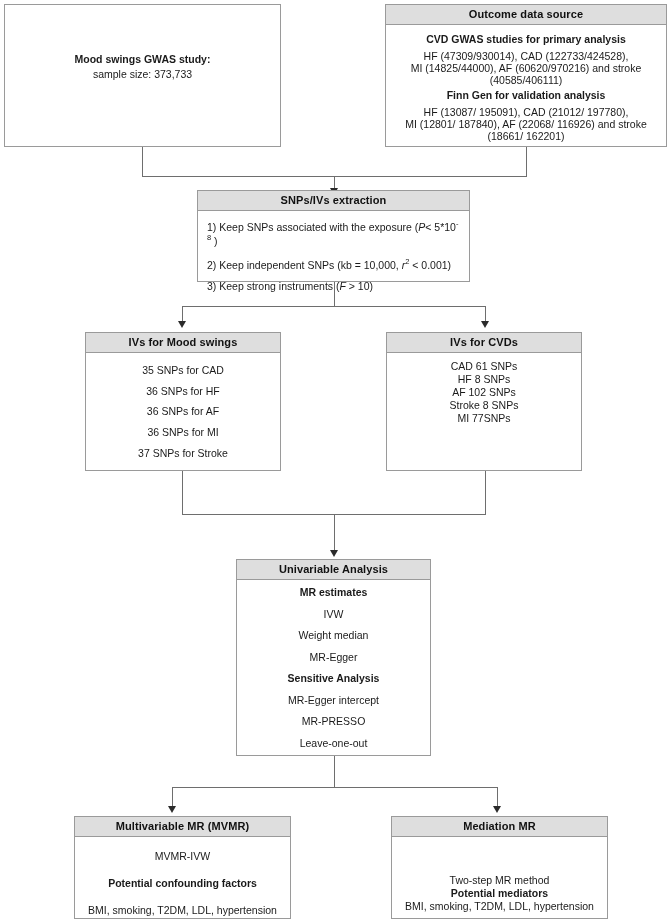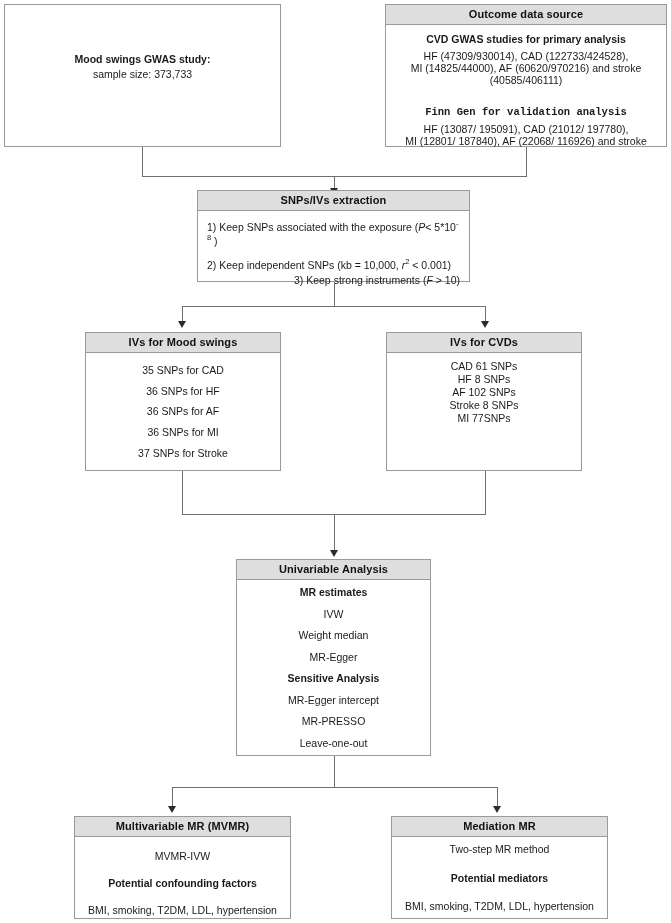--- a/index.html
+++ b/index.html
@@ -88,42 +88,43 @@
     </div>
   </div>
 
   <div class="box" style="left:385px; top:4px; width:282px; height:143px;">
     <div class="box-header">Outcome data source</div>
     <div class="box-body" style="height:122px; padding-top:8px;">
       <div class="ctr bold line">CVD GWAS studies for primary analysis</div>
       <div class="ctr line" style="margin-top:5px;">HF (47309/930014), CAD (122733/424528),</div>
       <div class="ctr line">MI (14825/44000), AF (60620/970216) and stroke</div>
       <div class="ctr line">(40585/406111)</div>
-      <div class="ctr bold line" style="margin-top:20px;font-family:Liberation Mono, monospace;">Finn Gen for validation analysis</div>
+      <div class="ctr bold line" style="margin-top:3px;">Finn Gen for validation analysis</div>
       <div class="ctr line" style="margin-top:5px;">HF (13087/ 195091), CAD (21012/ 197780),</div>
       <div class="ctr line">MI (12801/ 187840), AF (22068/ 116926) and stroke</div>
+      <div class="ctr line">(18661/ 162201)</div>
     </div>
   </div>
 
   <div class="vline" style="left:142px; top:147px; height:29px;"></div>
   <div class="vline" style="left:526px; top:147px; height:29px;"></div>
   <div class="hline" style="left:142px; top:176px; width:385px;"></div>
   <div class="vline" style="left:334px; top:176px; height:14px;"></div>
   <div class="arrow-down" style="left:330px; top:188px;"></div>
 
   <div class="box" style="left:197px; top:190px; width:273px; height:92px;">
     <div class="box-header">SNPs/IVs extraction</div>
     <div class="box-body" style="height:71px; padding:8px 9px;">
       <div class="line">
         <span>1) Keep SNPs associated with the exposure (</span><span class="ital">P</span><span>&lt;  5*10</span><span class="sup">-8</span><span> )</span>
       </div>
       <div class="line" style="margin-top:11px;">
         <span>2) Keep independent SNPs (kb = 10,000, </span><span class="ital">r</span><span class="sup">2</span><span> &lt; 0.001)</span>
       </div>
-      <div class="line" style="margin-top:3px;text-align:right;">
+      <div class="line" style="margin-top:9px;">
         <span>3) Keep strong instruments (</span><span class="ital">F</span><span> &gt; 10)</span>
       </div>
     </div>
   </div>
 
   <div class="vline" style="left:334px; top:282px; height:24px;"></div>
   <div class="hline" style="left:182px; top:306px; width:304px;"></div>
   <div class="vline" style="left:182px; top:306px; height:17px;"></div>
   <div class="arrow-down" style="left:178px; top:321px;"></div>
   <div class="vline" style="left:485px; top:306px; height:17px;"></div>
@@ -182,20 +183,20 @@
     <div class="box-header">Multivariable MR   (MVMR)</div>
     <div class="box-body" style="height:93px; display:flex; flex-direction:column; justify-content:space-around; padding:6px;">
       <div class="row-item">MVMR-IVW</div>
       <div class="row-item bold">Potential confounding factors</div>
       <div class="row-item">BMI, smoking, T2DM, LDL, hypertension</div>
     </div>
   </div>
 
   <div class="box" style="left:391px; top:816px; width:217px; height:103px;">
     <div class="box-header">Mediation MR</div>
-    <div class="box-body" style="height:82px; display:flex; flex-direction:column; justify-content:space-between; padding:6px;">
+    <div class="box-body" style="height:82px; display:flex; flex-direction:column; justify-content:flex-end; padding:6px;">
       <div class="row-item">Two-step MR method</div>
       <div class="row-item bold">Potential mediators</div>
       <div class="row-item">BMI, smoking, T2DM, LDL, hypertension</div>
     </div>
   </div>
 
 </div>
 
 </body></html>

